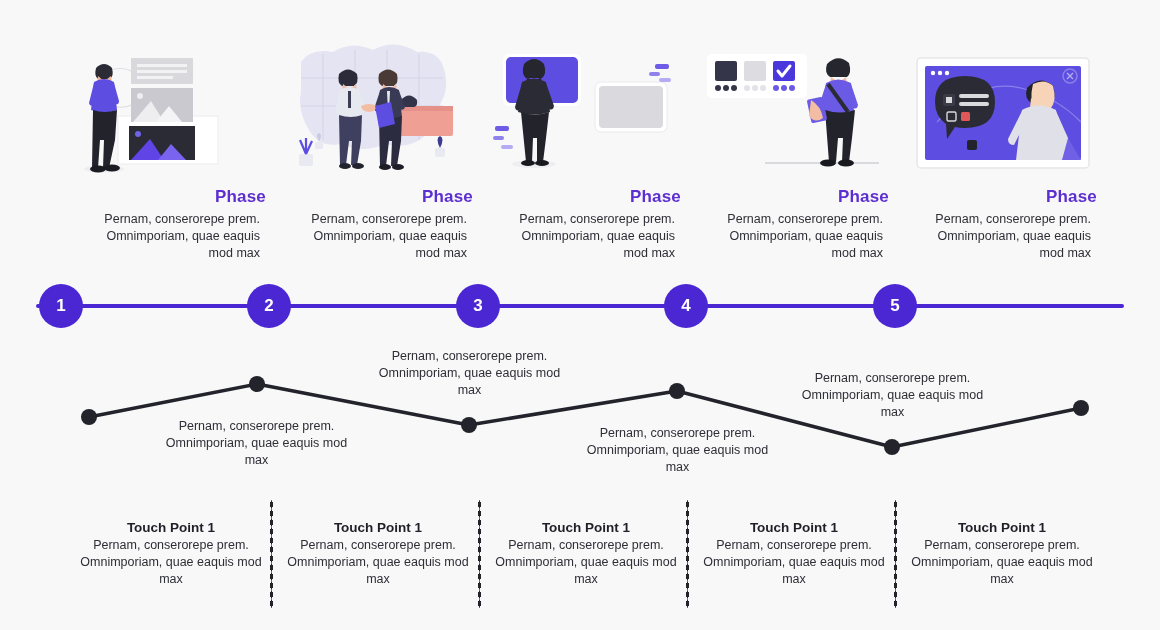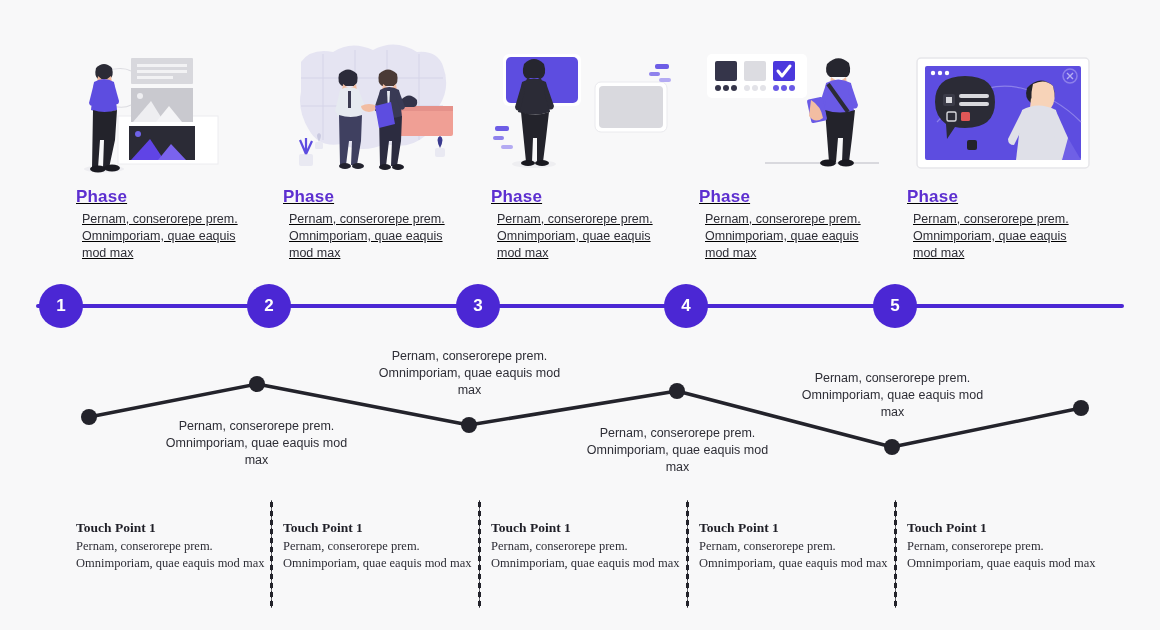--- a/index.html
+++ b/index.html
@@ -5,21 +5,21 @@
   * { margin:0; padding:0; box-sizing:border-box; }
   html, body {
     width:1160px; height:630px;
     background:#f8f8f9;
     font-family:"Liberation Sans", sans-serif;
     overflow:hidden;
   }
   #stage { position:relative; width:1160px; height:630px; }
 
   
-  .phase-col { position:absolute; width:190px; text-align:left;text-decoration:underline; }
+  .phase-col { position:absolute; width:190px; text-align:right; }
   .illus { position:relative; width:190px; height:135px; margin:0 auto; }
   .phase-title {
     font-size:17px; font-weight:bold; color:#5d2fd0;
     letter-spacing:.2px; margin-top:8px;
   }
   .phase-desc {
     font-size:12.5px; line-height:17px; color:#2e2e36;
     margin-top:4px; padding:0 6px;
   }
 
@@ -36,21 +36,21 @@
   }
 
   
   #chart { position:absolute; left:0; top:340px; width:1160px; height:150px; }
   .chart-note {
     position:absolute; font-size:12.5px; line-height:17px;
     color:#2e2e36; text-align:center; width:185px;
   }
 
   
-  .tp-col { position:absolute; width:190px; text-align:left; top:520px;font-family:Liberation Serif, serif; }
+  .tp-col { position:absolute; width:190px; text-align:center; top:520px; }
   .tp-title { font-size:13.5px; font-weight:bold; color:#1f1f27; }
   .tp-desc { font-size:12.5px; line-height:17px; color:#2e2e36; margin-top:2px; }
   .tp-div {
     position:absolute; top:500px; width:3px; height:108px;
     background-image:radial-gradient(#23232b 1.3px, transparent 1.4px);
     background-size:3px 9px; background-repeat:repeat-y;
   }
 </style>
 </head>
 <body>

